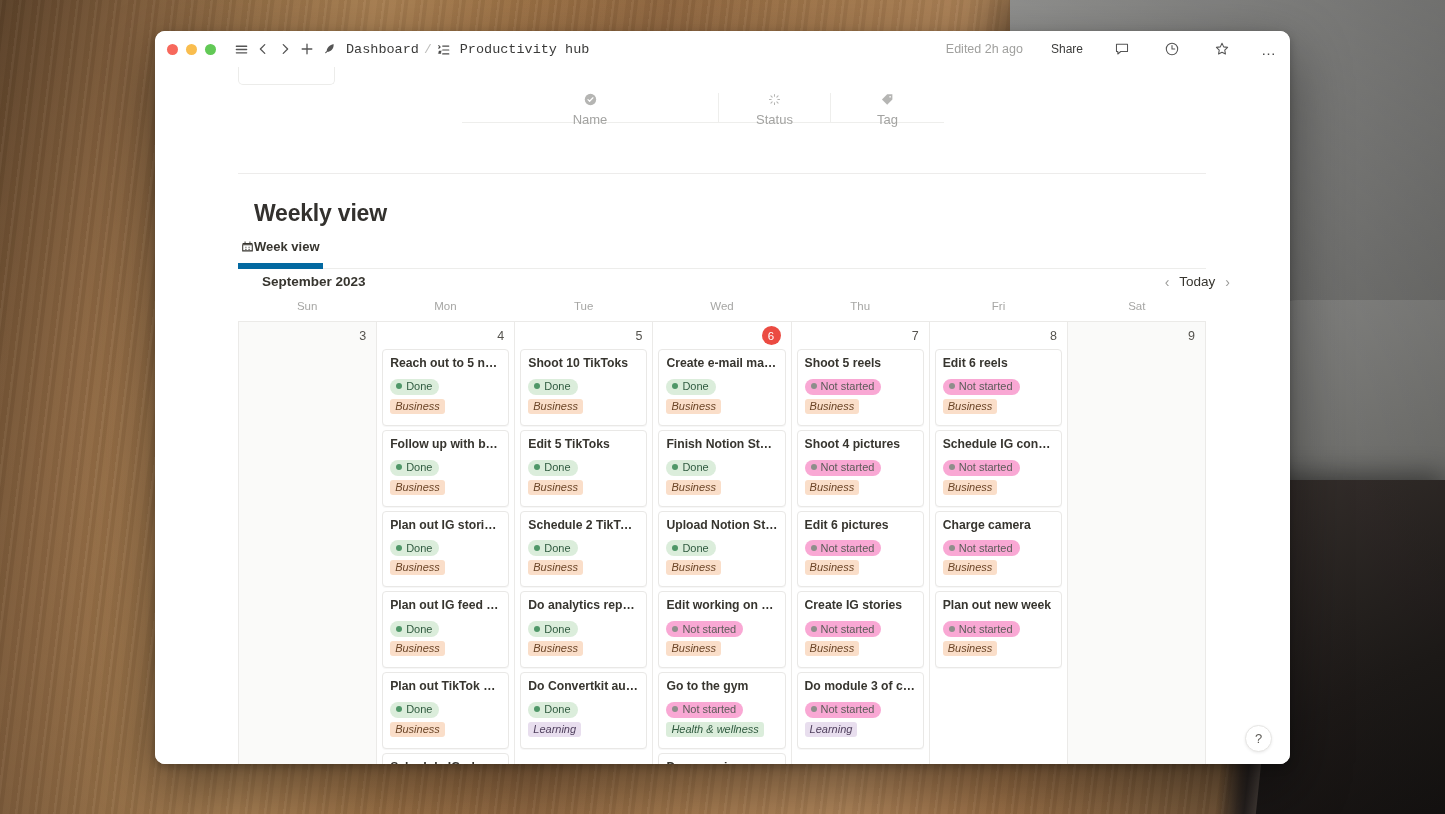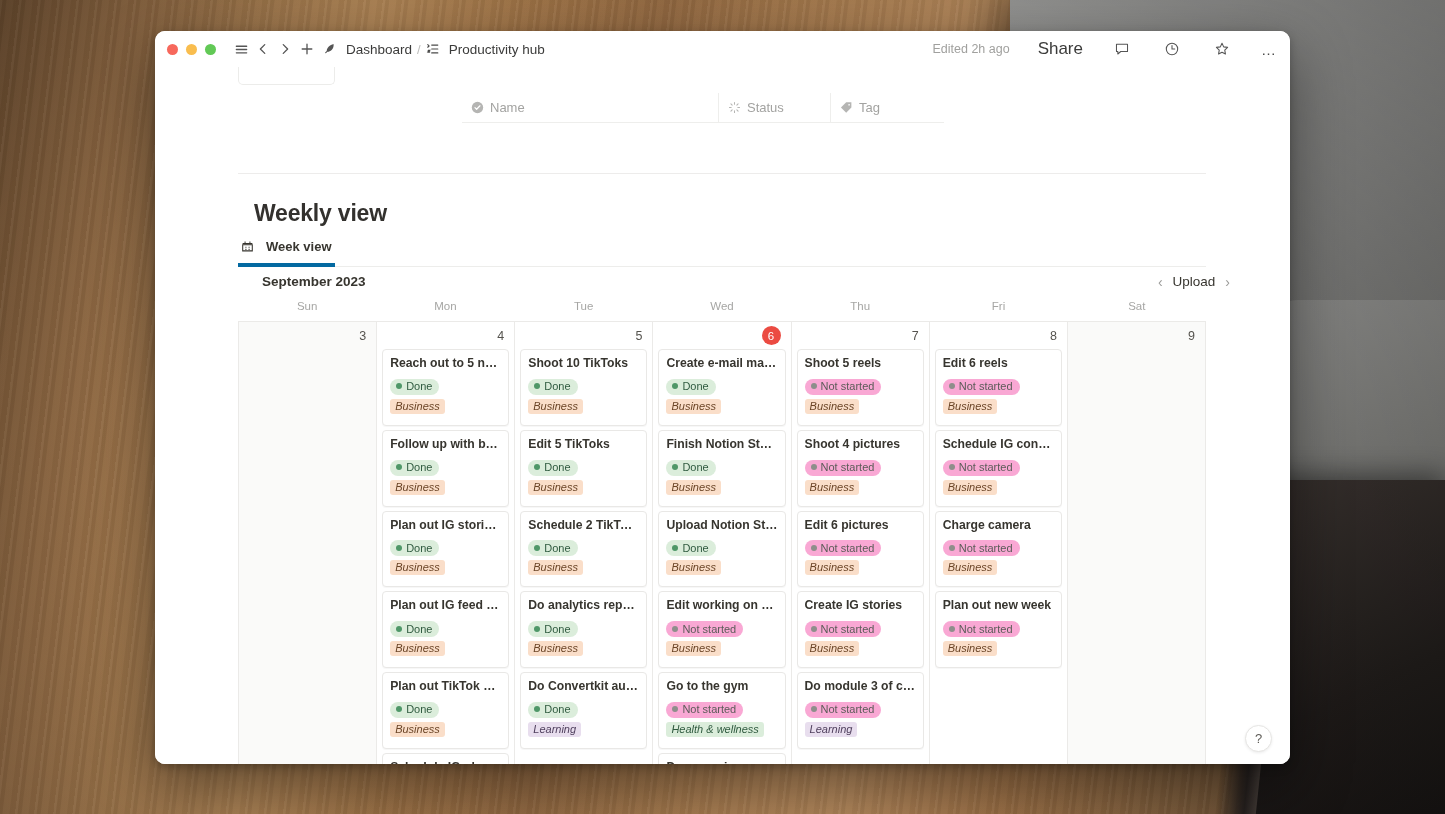--- a/index.html
+++ b/index.html
@@ -95,34 +95,34 @@
   .l-red{background:#f7685c;} .l-yellow{background:#f9bd4e;} .l-green{background:#62c956;}
 
   .tb-icon {
     width: 22px; height: 22px;
     display:flex; align-items:center; justify-content:center;
     color:#555; flex:0 0 auto;
   }
   .tb-icon svg { display:block; }
 
   .breadcrumb {
-    display:flex; align-items:flex-start; gap:5px;
+    display:flex; align-items:flex-end; gap:5px;
     margin-left: 6px;
-    font-size: 13.5px; color:#3b3b3a;
+    font-size: 13.5px; color:#3b3b3a;font-family:Liberation Mono, monospace;
   }
   .bc-sep { color:#bdbdbb; font-size:13px; }
   .bc-item { white-space:nowrap; }
   .bc-icon { display:inline-flex; align-items:center; margin-right:4px; color:#4a4a49; }
 
   .tb-right {
     margin-left:auto;
     display:flex; align-items:center; gap:28px;
   }
   .edited { font-size:12.5px; color:#a0a09e; white-space:nowrap; }
-  .share { font-size:17px; color:#3b3b3a; }
+  .share { font-size:12px; color:#3b3b3a; }
   .dots { letter-spacing:1px; color:#4a4a49; font-size:15px; line-height:1; }
 
   
   .page {
     flex: 1 1 auto;
     position: relative;
     overflow: hidden;
     padding: 0 0 0 0;
     background:#fff;
   }
@@ -142,20 +142,21 @@
     width:482px;
     display:flex; align-items:flex-end;
     border-bottom:1px solid #eeeeec;
     height: 29px;
   }
   .th {
     display:flex; align-items:center; gap:6px;
     font-size:13px; color:#a3a3a1;
     height: 29px;
     padding: 0 9px;
+    flex-direction: column;
   }
   .th-name { width:257px; border-right:1px solid #eeeeec; }
   .th-status { width:112px; border-right:1px solid #eeeeec; }
   .th-tag { flex:1; }
   .th-icon { display:inline-flex; color:#b5b5b3; }
 
   .hr-divider {
     position:absolute; left:83px; top:106px;
     width:968px; height:1px; background:#edeceb;
   }
@@ -169,24 +170,24 @@
   }
 
   
   .tabs {
     position:absolute; left:83px; top:172px;
     width:968px;
     border-bottom:1px solid #ededeb;
     display:flex;
   }
   .tab {
-    display:flex; align-items:center; gap:12px;
+    display:flex; align-items:center; gap:0;
     font-size:13px; font-weight:700; color:#37352f;
     padding: 0 3px 9px 3px;
-    border-bottom: 4px solid #0369a1;
+    border-bottom: 6px solid #0369a1;
     margin-bottom:-1px;
   }
   .tab-icon { display:inline-flex; color:#37352f; }
 
   
   .cal-head {
     position:absolute; left:83px; top:207px;
     width:968px;
     display:flex; align-items:center;margin-left:24px;
   }
@@ -410,21 +411,21 @@
             </svg>
           </span>
           <span>Week view</span>
         </div>
       </div>
 
       <div class="cal-head">
         <div class="cal-month">September 2023</div>
         <div class="cal-nav">
           <span class="cal-arrow">‹</span>
-          <span class="cal-today">Upload</span>
+          <span class="cal-today">Today</span>
           <span class="cal-arrow">›</span>
         </div>
       </div>
 
       <div class="dow-row" id="dow-row">
           <div class="dow">Sun</div>
           <div class="dow">Mon</div>
           <div class="dow">Tue</div>
           <div class="dow">Wed</div>
           <div class="dow">Thu</div>

